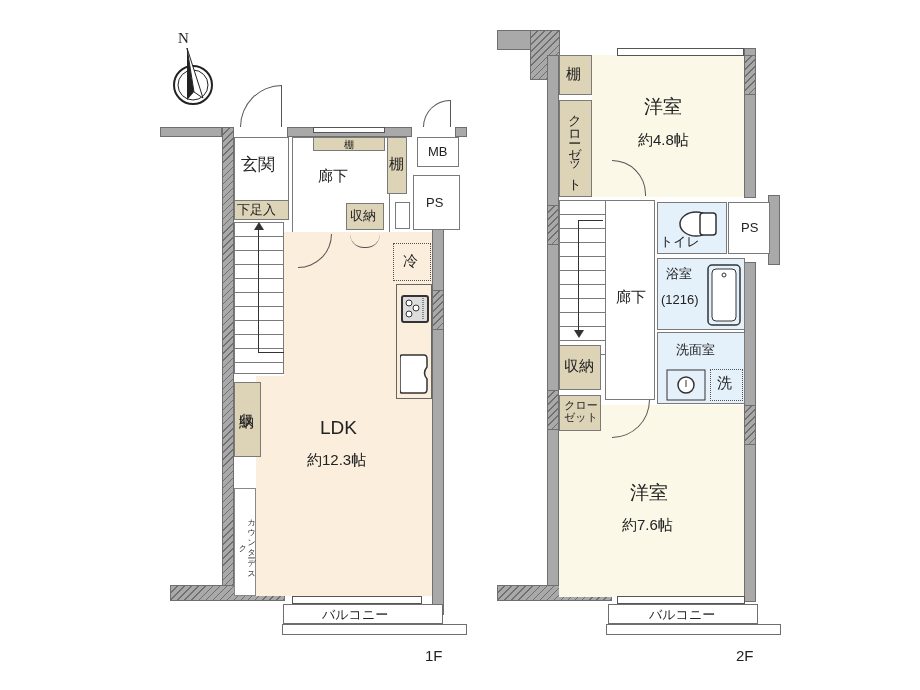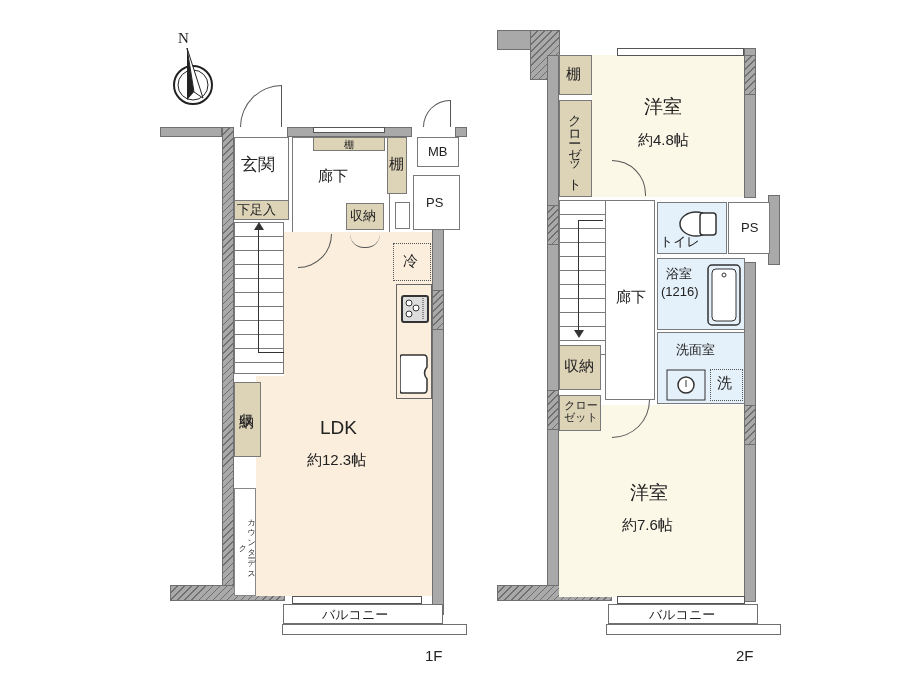--- a/index.html
+++ b/index.html
@@ -185,21 +185,21 @@
     </svg>
     <span class="label sm" style="left:2px;top:32px;">トイレ</span>
   </div>
 
   <div class="room white" style="left:728px;top:202px;width:42px;height:52px;">
     <span class="label sm" style="left:12px;top:18px;">PS</span>
   </div>
 
   <div class="room wet" style="left:657px;top:258px;width:88px;height:72px;">
     <span class="label sm" style="left:8px;top:8px;">浴室</span>
-    <span class="label sm" style="left:3px;top:26px;">(1216)</span>
+    <span class="label sm" style="left:3px;top:34px;">(1216)</span>
     <svg width="36" height="64" style="position:absolute;left:48px;top:4px;">
       <rect x="2" y="2" width="32" height="60" rx="4" fill="#e4f0fa" stroke="#333" stroke-width="1.5"></rect>
       <rect x="6" y="6" width="24" height="52" rx="4" fill="#fff" stroke="#333" stroke-width="1"></rect>
       <circle cx="18" cy="12" r="2" fill="none" stroke="#333"></circle>
     </svg>
   </div>
 
   <div class="room wet" style="left:657px;top:332px;width:88px;height:72px;">
     <span class="label sm" style="left:18px;top:10px;">洗面室</span>
     <svg width="40" height="32" style="position:absolute;left:8px;top:36px;">

